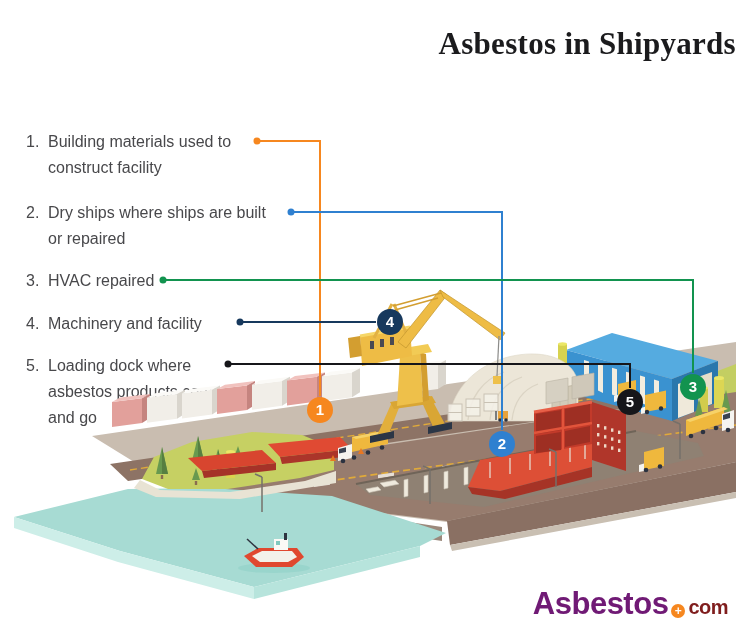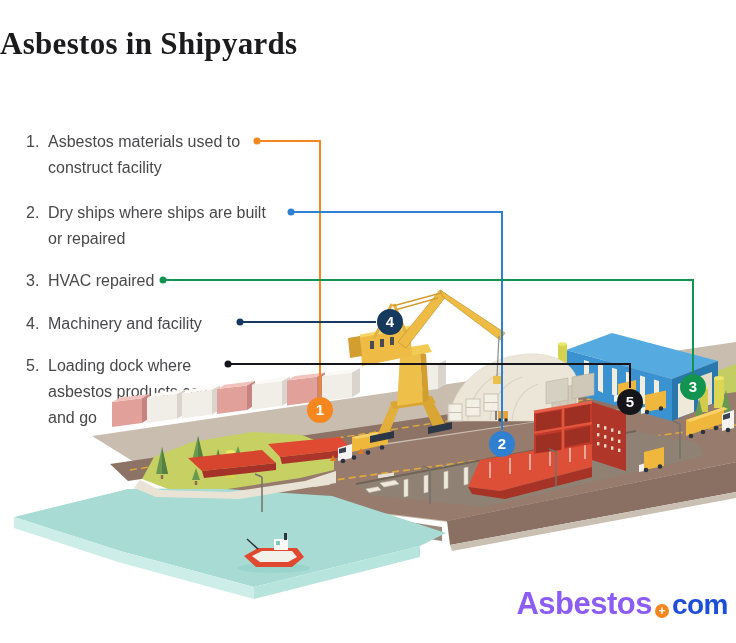--- a/index.html
+++ b/index.html
@@ -1,42 +1,42 @@
 <!DOCTYPE html>
 <html><head>
 <meta charset="utf-8">
 <style>
   html,body{margin:0;padding:0;background:#fff;}
   .stage{position:relative;width:736px;height:643px;background:#ffffff;overflow:hidden;
          font-family:"Liberation Sans",sans-serif;}
-  .title{position:absolute;top:26px;left:0;width:736px;margin:0;text-align:left;
+  .title{position:absolute;top:26px;left:0;width:736px;margin:0;text-align:right;
          font-family:"Liberation Serif",serif;font-weight:700;font-size:31px;
          color:#1b1b1d;letter-spacing:.3px;z-index:1;}
   .callout-item{position:absolute;display:flex;font-size:16px;line-height:26px;
          color:#48484b;z-index:1;}
   .callout-item .num{width:22px;flex:none;}
   .scene-svg{position:absolute;left:0;top:0;width:736px;height:643px;z-index:2;
          pointer-events:none;}
   .logo{position:absolute;top:586px;right:8px;display:flex;align-items:baseline;z-index:3;}
-  .logo-word{font-size:31px;font-weight:700;color:#8b5cf6;letter-spacing:-.5px;}
+  .logo-word{font-size:31px;font-weight:700;color:#701a75;letter-spacing:-.5px;}
   .logo-dot{width:14px;height:14px;border-radius:50%;background:#f6871f;color:#fff;
          font-size:12px;font-weight:700;display:flex;align-items:center;justify-content:center;
          align-self:flex-end;margin:0 3px 4px 3px;}
-  .logo-tld{font-size:28px;font-weight:700;color:#1d4ed8;letter-spacing:-.5px;}
+  .logo-tld{font-size:20px;font-weight:700;color:#7f1d1d;letter-spacing:-.5px;}
 </style>
 </head>
 <body>
 
 <div class="stage">
 
   <h1 class="title">Asbestos in Shipyards</h1>
 
   <div class="callout-item" style="left:26px;top:129px">
     <span class="num">1.</span>
-    <div class="txt" style="width:215px">Asbestos materials used to construct facility</div>
+    <div class="txt" style="width:215px">Building materials used to construct facility</div>
   </div>
   <div class="callout-item" style="left:26px;top:200px">
     <span class="num">2.</span>
     <div class="txt" style="width:228px">Dry ships where ships are built or repaired</div>
   </div>
   <div class="callout-item" style="left:26px;top:268px">
     <span class="num">3.</span>
     <div class="txt" style="width:200px">HVAC repaired</div>
   </div>
   <div class="callout-item" style="left:26px;top:311px">

